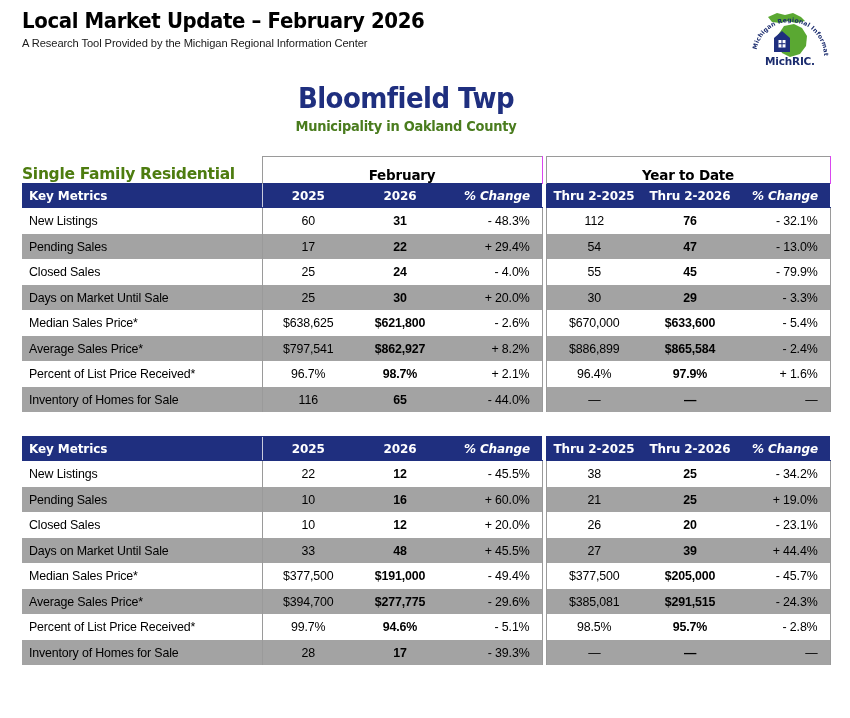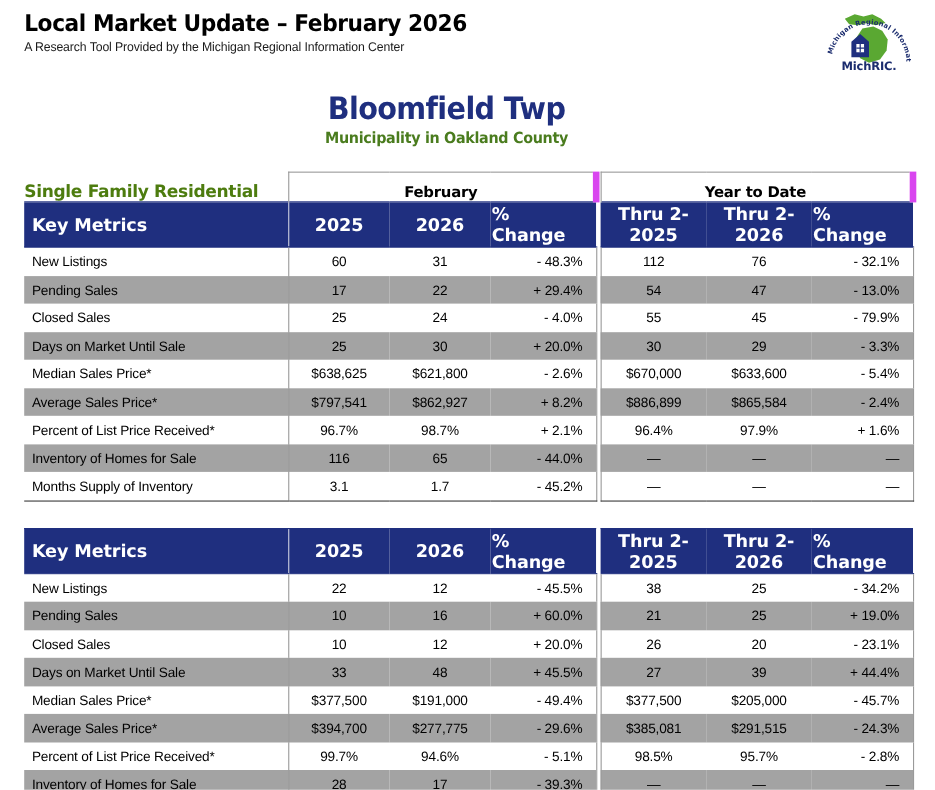--- a/index.html
+++ b/index.html
@@ -128,50 +128,51 @@
     vertical-align: bottom;
   }
   td.grp {
     text-align: center;
     font-family: "DejaVu Sans", sans-serif;
     font-size: 13.5px;
     font-weight: bold;
     letter-spacing: -0.2px;
     border-top: 1px solid #9a9a9a;
     border-left: 1px solid #9a9a9a;
-    border-right: 6px solid #d946ef;
+    border-right: 1px solid #d946ef;
     padding-bottom: 3px;
   }
   td.gapcell { border: none; background: #fff; }
 
   
   tr.key-row td {
     background: #1f2f7f;
     color: #ffffff;
     font-family: "DejaVu Sans", sans-serif;
-    font-size: 16px;
+    font-size: 12px;
     font-weight: bold;
     height: 21px;
     letter-spacing: -0.1px;
     border-top: 1px solid #1f2f7f;
     border-bottom: 1px solid #1f2f7f;
   }
   tr.key-row td.k-label {
     padding-left: 7px;
     text-align: left;
   }
   tr.key-row td.k-num {
     text-align: center;
     border-left: 1px solid #c8cbdd;
     margin-top: 35px;
   }
   tr.key-row td.k-num.noleft { border-left: none; }
   tr.key-row td.k-pct {
-    text-align: left;
-    padding-right: 28px;
+    text-align: right;
+    padding-right: 12px;
+    font-style: italic;
   }
   tr.key-row td.gapcell {
     background: #ffffff;
     border-top: none;
     border-bottom: none;
   }
 
   
   tr.data-row td {
     height: 23.5px;
@@ -180,21 +181,21 @@
     letter-spacing: -0.15px;
   }
   tr.data-row.alt td.shaded { background: #a3a3a3; }
   tr.data-row td.d-label {
     padding-left: 7px;
     text-align: left;
   }
   tr.data-row td.d-num {
     text-align: center;
   }
-  tr.data-row td.d-num.b { font-weight: normal; }
+  tr.data-row td.d-num.b { font-weight: bold; }
   tr.data-row td.d-pct {
     text-align: right;
     padding-right: 12px;
   }
   tr.data-row td.sep-left { border-left: 1px solid #9a9a9a; }
   tr.data-row td.sep-right { border-right: 1px solid #9a9a9a; }
   tr.data-row td.gapcell { background: #ffffff !important; }
   tr.data-row.last td.shaded,
   tr.data-row.last td.plain { border-bottom: 1px solid #3a3a3a; }
   tr.data-row.last td.gapcell { border-bottom: none; }
@@ -340,30 +341,20 @@
         <tr class="data-row alt">
           <td class="d-label shaded">Inventory of Homes for Sale</td>
           <td class="d-num shaded sep-left">116</td>
           <td class="d-num b shaded">65</td>
           <td class="d-pct shaded sep-right">- 44.0%</td>
           <td class="gapcell"></td>
           <td class="d-num shaded sep-left em-dash">—</td>
           <td class="d-num b shaded em-dash">—</td>
           <td class="d-pct shaded sep-right em-dash">—</td>
         </tr>
-        <tr class="data-row last">
-          <td class="d-label plain">Months Supply of Inventory</td>
-          <td class="d-num plain sep-left">3.1</td>
-          <td class="d-num b plain">1.7</td>
-          <td class="d-pct plain sep-right">- 45.2%</td>
-          <td class="gapcell"></td>
-          <td class="d-num plain sep-left em-dash">—</td>
-          <td class="d-num b plain em-dash">—</td>
-          <td class="d-pct plain sep-right em-dash">—</td>
-        </tr>
       </tbody>
   </table>
 </div>
 
 <div class="table-block second">
   <table class="market">
     <colgroup>
       <col class="c-label">
         <col class="c-a">
         <col class="c-b">

